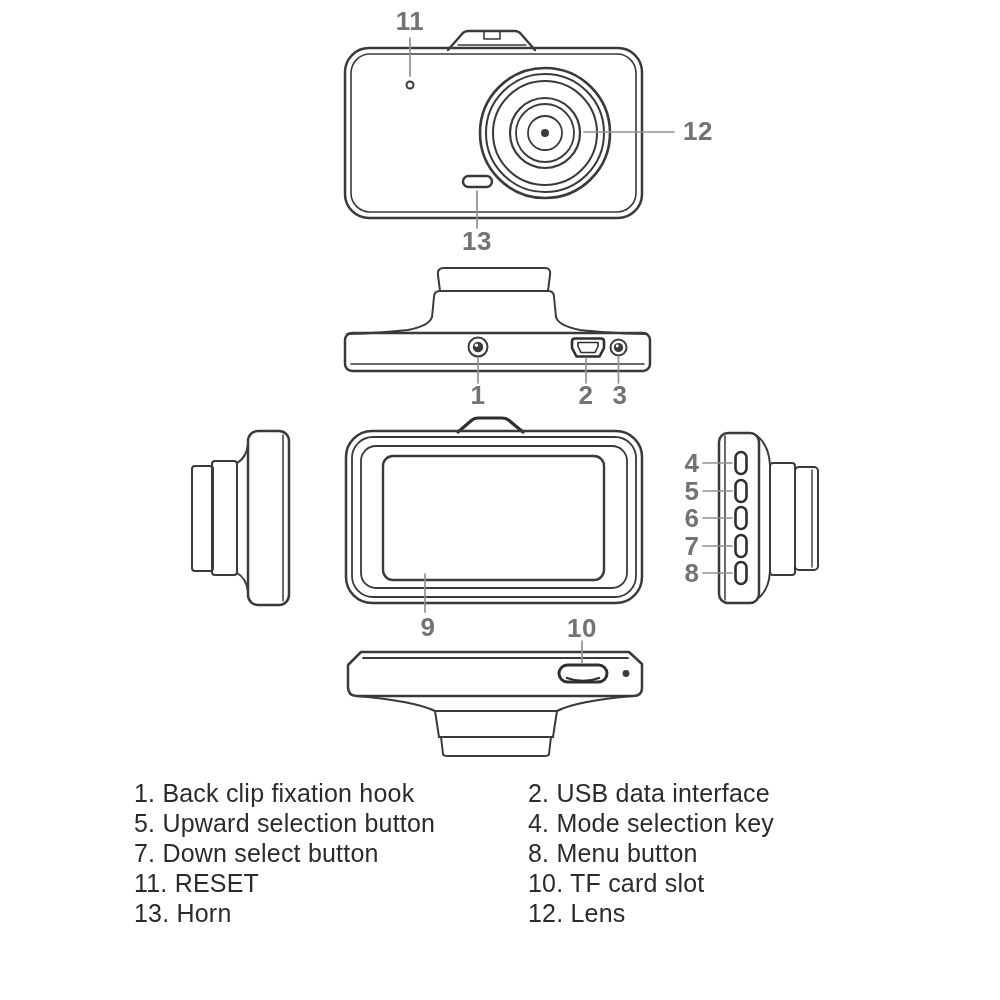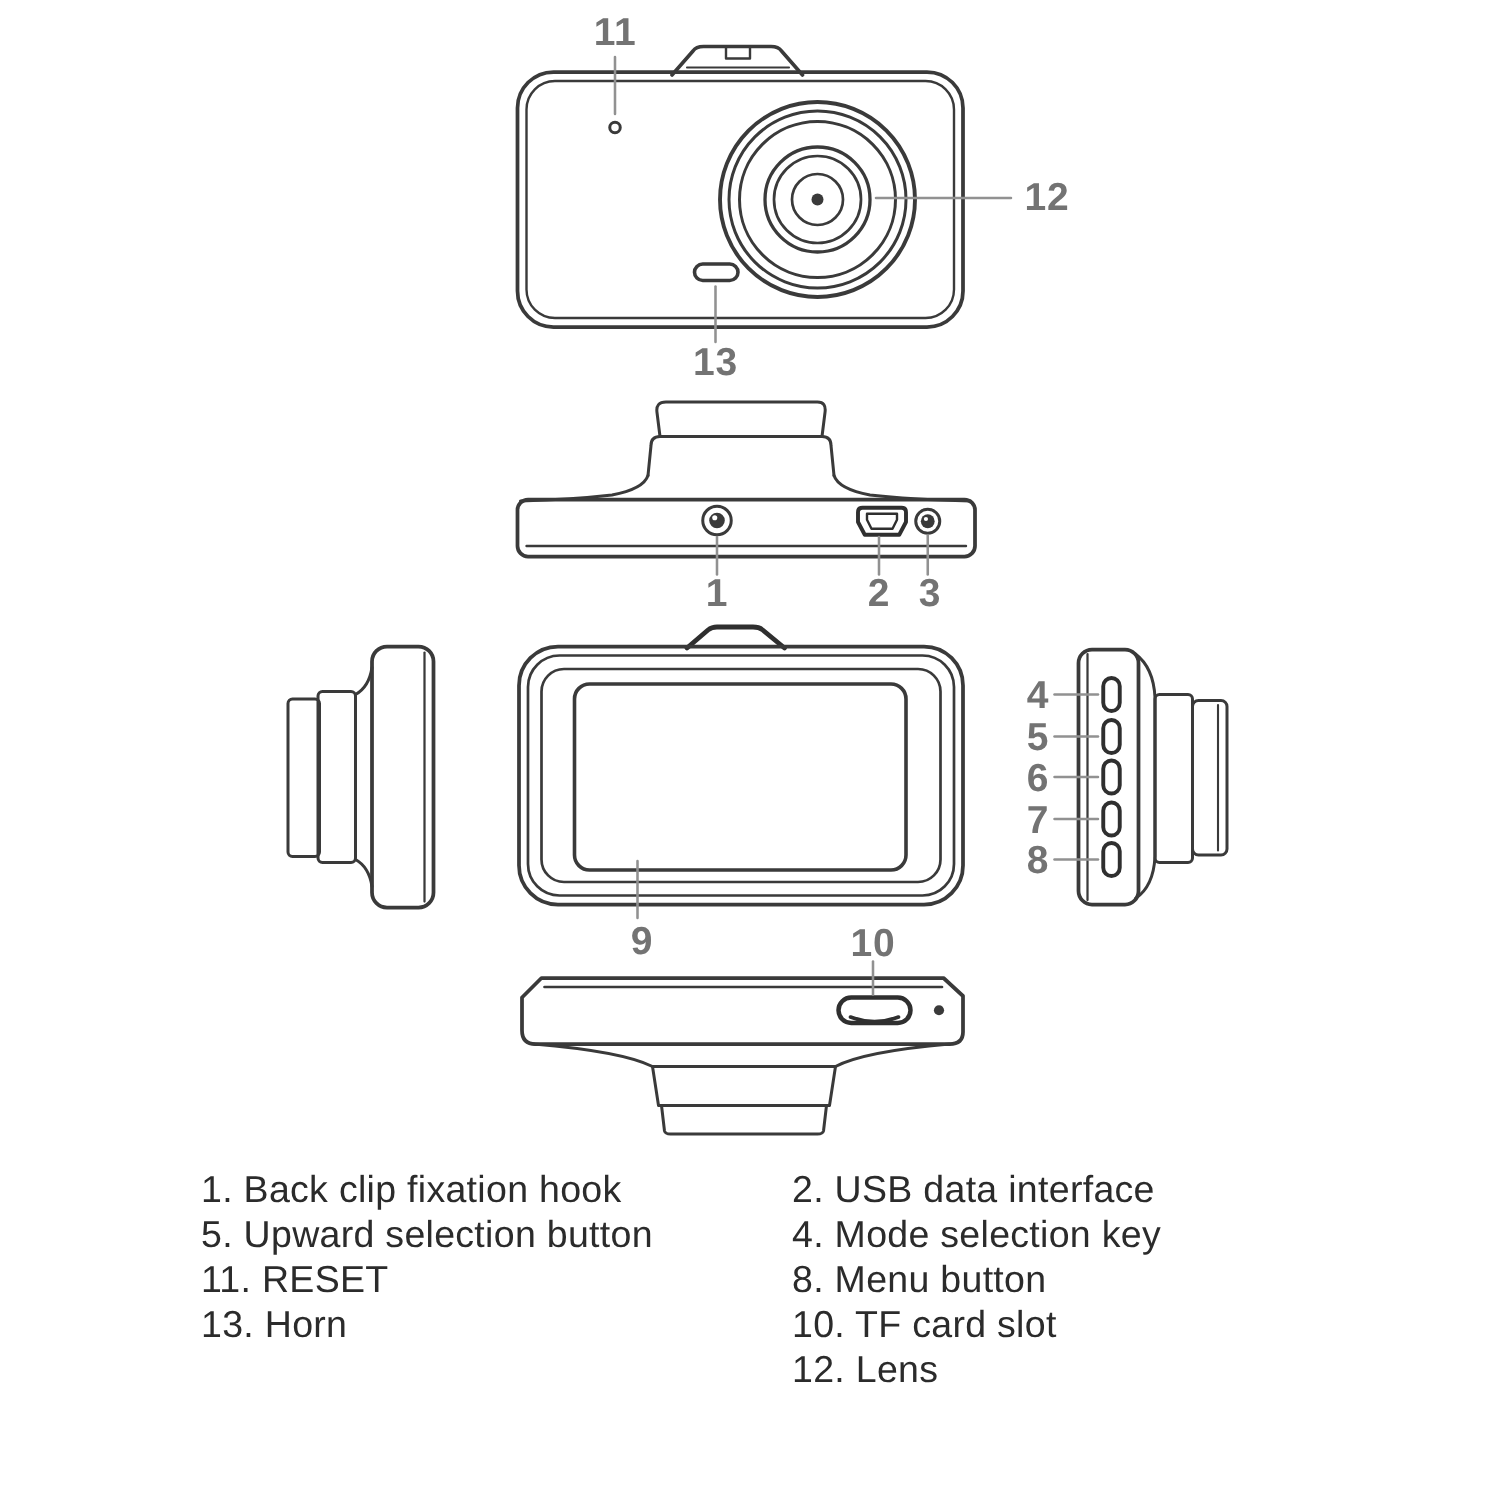--- a/index.html
+++ b/index.html
@@ -145,20 +145,21 @@
   <div class="callout" style="left:692px;top:518px">6</div>
   <div class="callout" style="left:692px;top:546px">7</div>
   <div class="callout" style="left:692px;top:573px">8</div>
   <div class="callout" style="left:428px;top:627px">9</div>
   <div class="callout" style="left:582px;top:628px">10</div>
 
   <div class="legend">
     <div class="legend-col left">
       <div class="legend-item">1. Back clip fixation hook</div>
       <div class="legend-item">5. Upward selection button</div>
+      <div class="legend-item">7. Down select button</div>
       <div class="legend-item">11. RESET</div>
       <div class="legend-item">13. Horn</div>
     </div>
     <div class="legend-col right">
       <div class="legend-item">2. USB data interface</div>
       <div class="legend-item">4. Mode selection key</div>
       <div class="legend-item">8. Menu button</div>
       <div class="legend-item">10. TF card slot</div>
       <div class="legend-item">12. Lens</div>
     </div>

